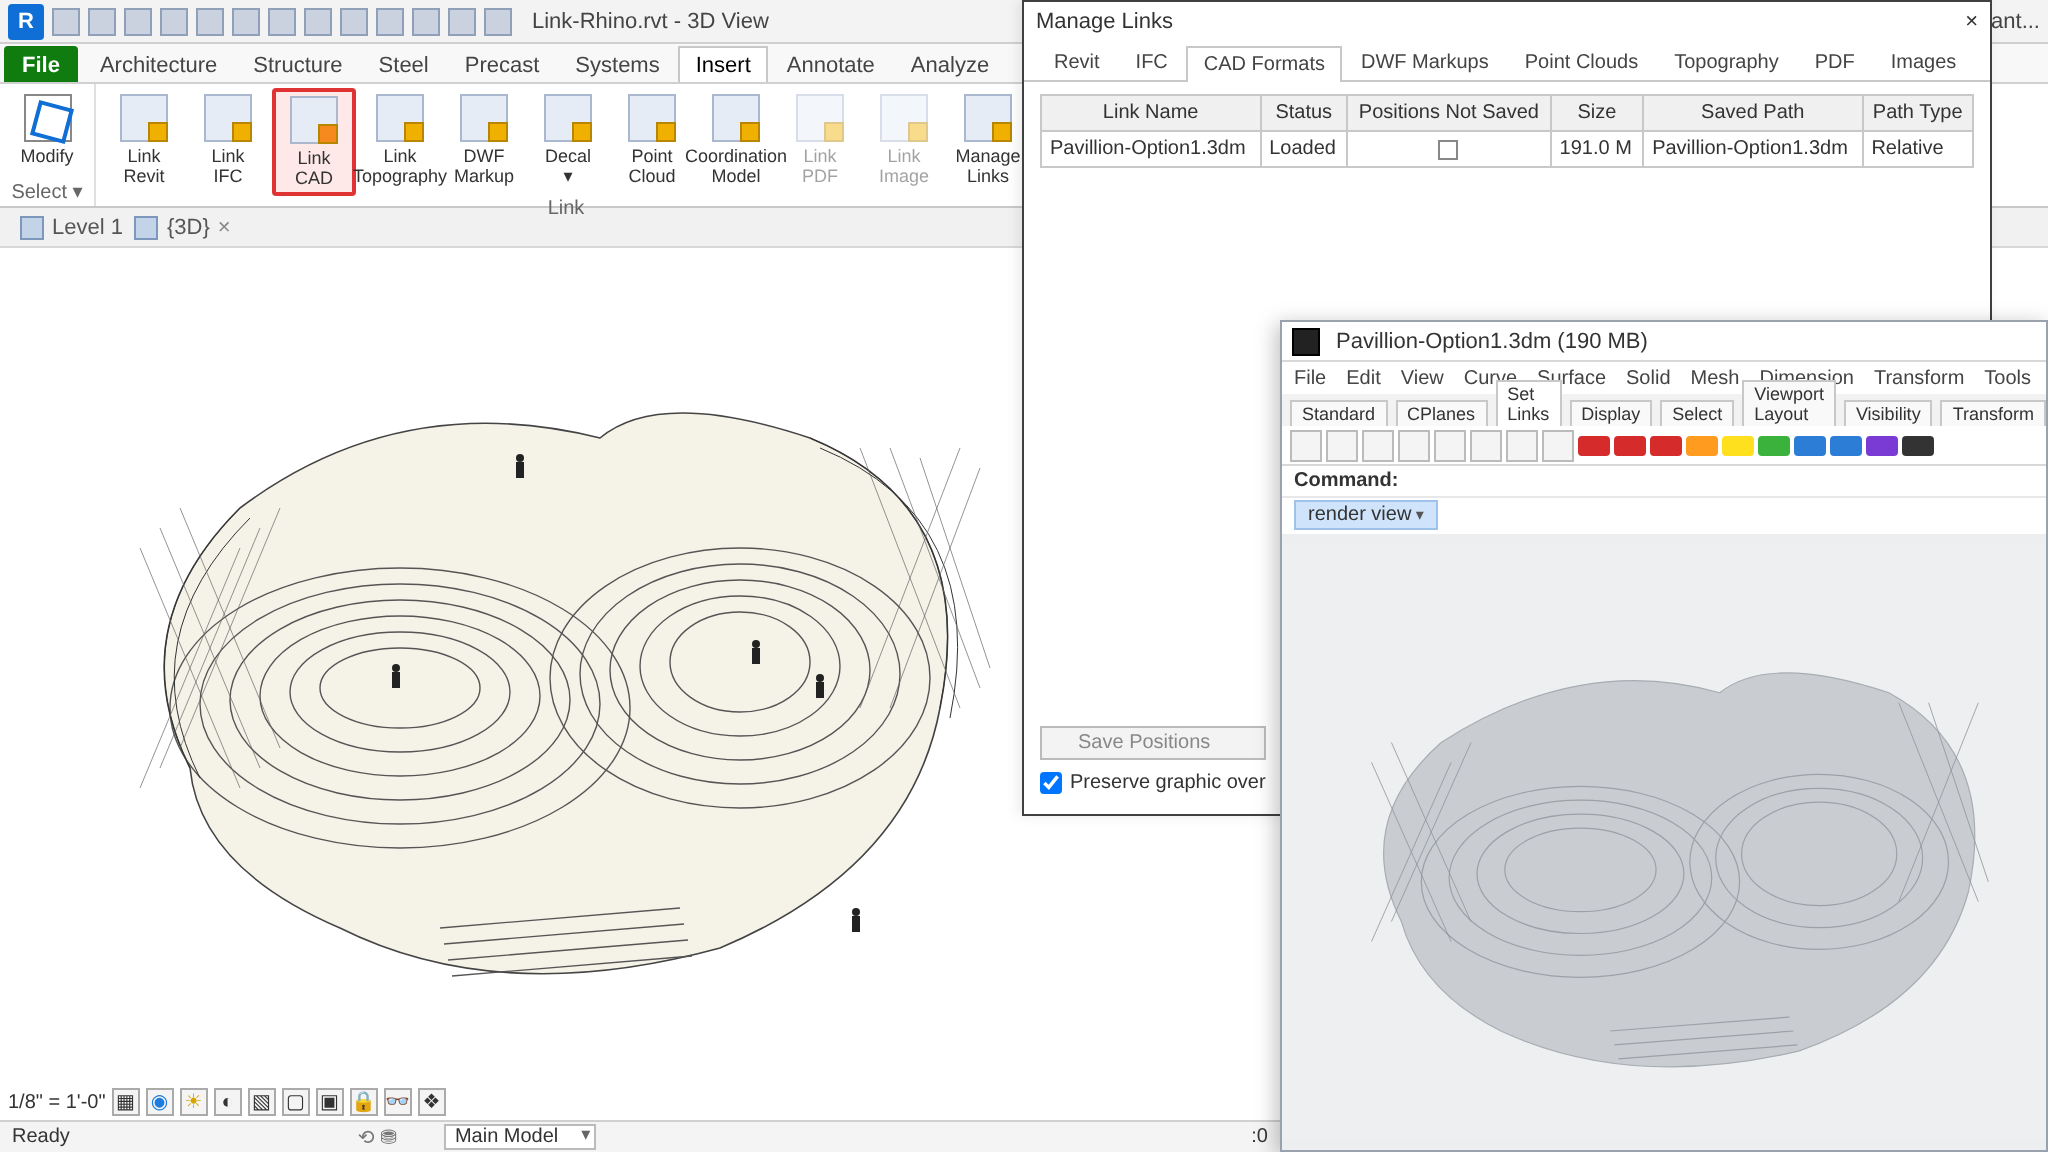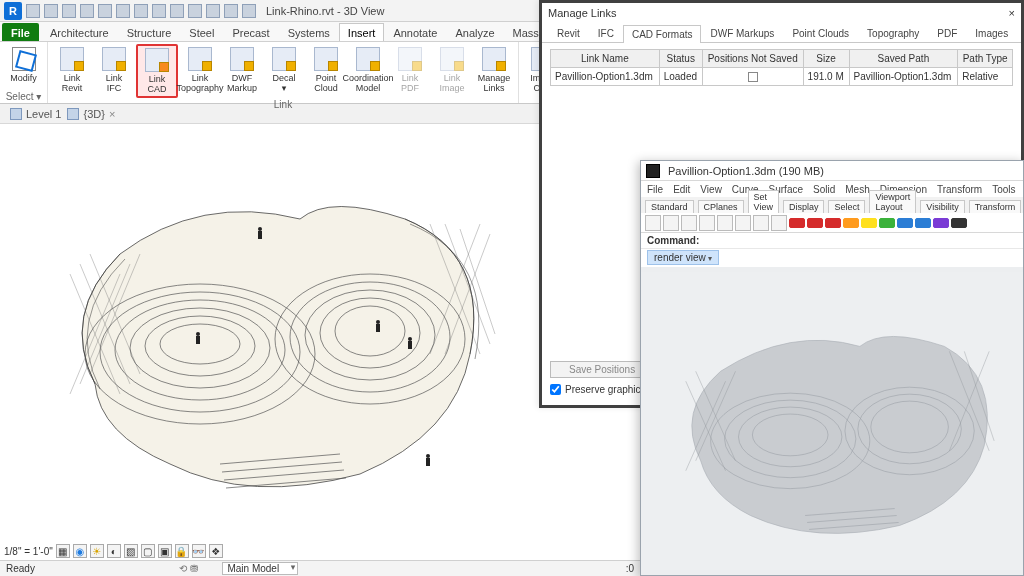--- a/index.html
+++ b/index.html
@@ -49,21 +49,21 @@
   .canvas3d svg { width:100%; height:100%; }
 
   
   .viewctrl { position:absolute; left:4px; bottom:16px; height:18px; display:flex; align-items:center; gap:3px; font-size:10px; color:#333;}
   .viewctrl .sq{width:14px;height:14px;border:1px solid #aaa;background:#f4f4f4;display:flex;align-items:center;justify-content:center;}
   .statusbar { position:absolute; left:0; bottom:0; height:16px; width:640px; background:#f4f4f4; border-top:1px solid #d0d0d0; display:flex; align-items:center; font-size:10px; padding:0 6px; gap:24px;}
   .statusbar .combo{border:1px solid #bbb;background:#fff;padding:0 18px 0 4px;height:13px;position:relative;font-size:10px;}
   .statusbar .combo::after{content:"▾";position:absolute;right:2px;top:-1px;font-size:9px;color:#666;}
 
   
-  .mlinks { position:absolute; left:539px; top:0; width:485px; height:408px; background:#fff; border:3px solid #404040; box-shadow:-2px 0 6px rgba(0,0,0,0.08);}
+  .mlinks { position:absolute; left:511px; top:0; width:485px; height:408px; background:#fff; border:1px solid #404040; box-shadow:-2px 0 6px rgba(0,0,0,0.08);}
   .mlinks .titlebar{height:20px;display:flex;align-items:center;padding:0 6px;font-size:11px;color:#333;justify-content:space-between;}
   .mlinks .tabs{height:20px;border-bottom:1px solid #c8c8c8;display:flex;align-items:flex-end;padding-left:6px;}
   .mlinks .tabs .mt{padding:3px 8px;font-size:10px;border:1px solid transparent;border-bottom:none;color:#444;}
   .mlinks .tabs .mt.active{background:#fff;border-color:#c8c8c8;position:relative;top:1px;}
   .mlinks .gridwrap{padding:6px 8px 0;}
   .mlinks table{width:100%;border-collapse:collapse;font-size:10px;}
   .mlinks th,.mlinks td{border:1px solid #c8c8c8;padding:3px 4px;text-align:left;background:#fff;}
   .mlinks th{background:#f0f0f0;text-align:center;font-weight:normal;}
   .mlinks .chk{width:10px;height:10px;border:1px solid #888;margin:auto;display:block;}
   .mlinks .bottom{position:absolute;left:8px;bottom:10px;display:flex;flex-direction:column;gap:6px;}
@@ -392,21 +392,21 @@
         <span>Surface</span>
         <span>Solid</span>
         <span>Mesh</span>
         <span>Dimension</span>
         <span>Transform</span>
         <span>Tools</span>
       </div>
     <div class="tbtabs" id="rh-tbtabs">
         <div class="tt">Standard</div>
         <div class="tt">CPlanes</div>
-        <div class="tt active">Set View</div>
+        <div class="tt active">Set Links</div>
         <div class="tt">Display</div>
         <div class="tt">Select</div>
         <div class="tt">Viewport Layout</div>
         <div class="tt">Visibility</div>
         <div class="tt">Transform</div>
       </div>
     <div class="tbar" id="rh-tbar">
         <div class="ti"></div>
         <div class="ti"></div>
         <div class="ti"></div>

